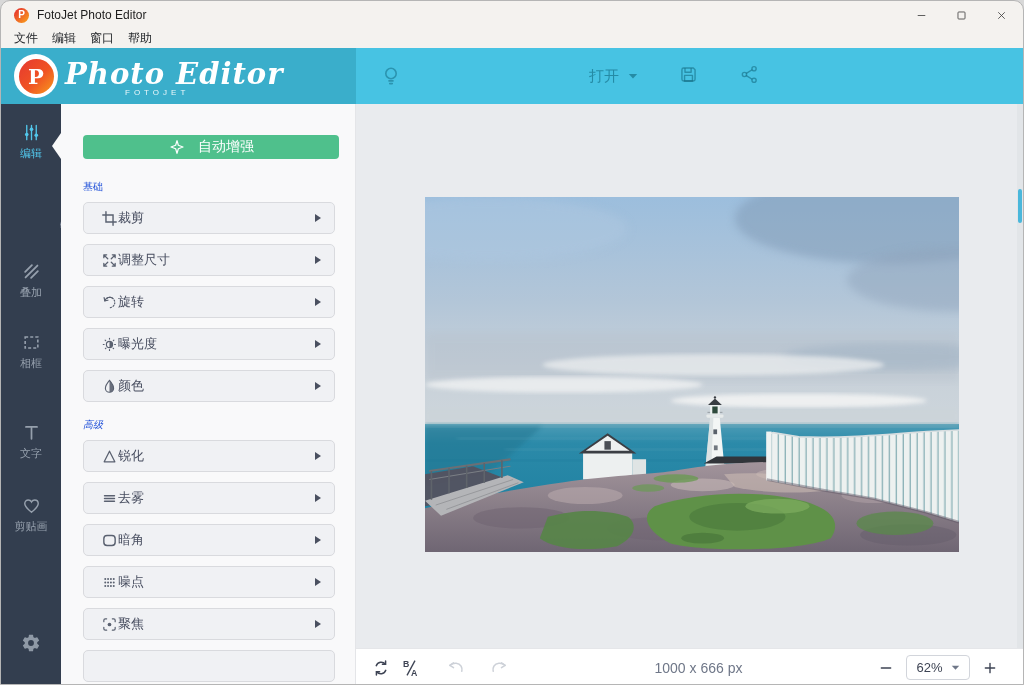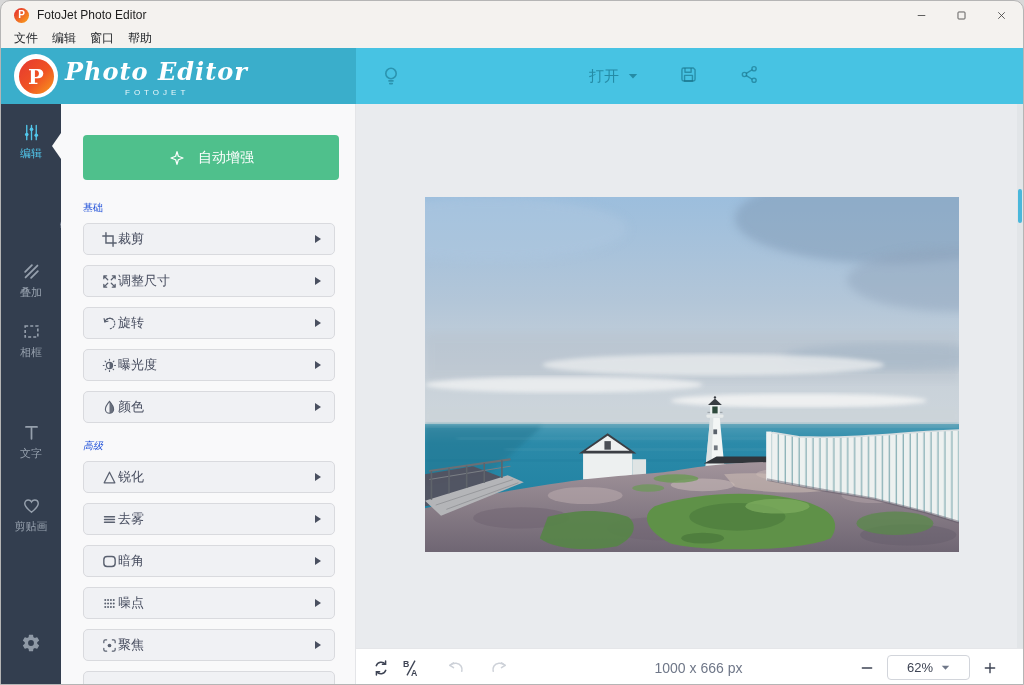--- a/index.html
+++ b/index.html
@@ -19,21 +19,21 @@
   .menubar{position:absolute;left:0;top:28px;width:100%;height:19px;display:flex;align-items:center;padding-left:6px;}
   .menu-item{font-size:12px;color:#24272b;padding:0 7px;cursor:default;}
   
   .header{position:absolute;left:0;top:47px;width:100%;height:56px;background:var(--header-teal,#47c3e3);}
   .header-left{position:absolute;left:0;top:0;width:355px;height:56px;background:var(--header-teal-dark,#3aaecb);}
   .logo-circle{position:absolute;left:13px;top:6px;width:44px;height:44px;background:#fff;border-radius:50%;
                display:flex;align-items:center;justify-content:center;}
   .logo-grad{width:35px;height:35px;border-radius:50%;background:linear-gradient(135deg,#e8402d 15%,#f05323 55%,#f7931e 95%);
              display:flex;align-items:center;justify-content:center;}
   .logo-grad span{color:#fff;font-weight:bold;font-size:21px;font-family:"DejaVu Serif",serif;line-height:1;}
-  .logo-script{position:absolute;left:64px;top:9px;color:#fff;font-size:24px;font-weight:bold;font-style:italic;
+  .logo-script{position:absolute;left:64px;top:9px;color:#fff;font-size:29px;font-weight:bold;font-style:italic;
                font-family:"DejaVu Serif",serif;letter-spacing:1px;white-space:nowrap;text-align:center;}
   .logo-sub{position:absolute;left:124px;top:40px;color:rgba(255,255,255,.9);font-size:8px;letter-spacing:4px;}
   .bulb{position:absolute;left:378px;top:15px;color:rgba(9,92,114,.45);}
   .bulb svg{width:24px;height:26px;}
   .header-actions{position:absolute;left:347px;top:0;width:669px;height:56px;display:flex;align-items:center;
                   justify-content:center;gap:40px;color:rgba(9,92,114,.5);transform:translateX(-8px);}
   .open-btn{display:flex;align-items:center;gap:9px;font-size:15px;color:rgba(9,92,114,.55);}
   .open-btn svg{width:10px;height:7px;}
   .hd-ico svg{width:21px;height:21px;}
   
@@ -44,21 +44,21 @@
   .side-item .icon svg{width:19px;height:19px;display:block;}
   .side-item .lbl{font-size:11px;margin-top:4px;white-space:nowrap;}
   .side-item.active{color:var(--accent-blue,#52c6ea);}
   .notch{position:absolute;right:0;width:0;height:0;border-top:13px solid transparent;border-bottom:13px solid transparent;
          border-right:9px solid #f9f9fa;}
   .gear{position:absolute;left:0;top:529px;width:60px;display:flex;justify-content:center;color:#8f99a6;}
   .gear svg{width:20px;height:20px;}
   
   .panel{position:relative;width:295px;flex:none;background:#f9f9fa;border-right:1px solid #e4e5e8;
          padding:31px 22px 0 22px;box-sizing:border-box;overflow:hidden;}
-  .enhance-btn{width:256px;height:45px;background:var(--enhance-green,#4fc08c);border:none;border-radius:4px;
+  .enhance-btn{width:256px;height:24px;background:var(--enhance-green,#4fc08c);border:none;border-radius:4px;
                color:#fff;font-size:14px;display:flex;align-items:center;justify-content:center;gap:12px;cursor:pointer;}
   .enhance-btn svg{width:18px;height:18px;}
   .sec-title{font-size:10px;color:#1d4ed8;margin:20px 0 8px 0;line-height:15px;}
   .sec-title.second{margin-top:15px;font-style:italic;}
   .tool-btn{width:252px;height:32px;box-sizing:border-box;background:#f0f1f4;border:1px solid #d9dade;border-radius:5px;
             display:flex;align-items:center;margin-bottom:10px;cursor:pointer;position:relative;}
   .tool-btn .icon{color:#5a6170;margin-left:17px;display:flex;}
   .tool-btn .icon svg{width:17px;height:17px;}
   .tool-btn .t-lbl{font-size:13px;color:#474d5f;margin-left:0;}
   .tool-btn .arrow{position:absolute;right:13px;width:0;height:0;border-top:4.5px solid transparent;
@@ -77,21 +77,21 @@
   .sb-ico svg{width:20px;height:20px;}
   .sb-ico.disabled{color:#cdd1d8;}
   .sb-compare{margin-left:15px;}
   .sb-ba{margin-left:10px;}
   .sb-undo{margin-left:25px;}
   .sb-redo{margin-left:23px;}
   .dim-text{position:absolute;left:calc(50% + 9px);transform:translateX(-50%);font-size:14px;color:#6f7788;}
   .zoom-ctrls{position:absolute;right:26px;display:flex;align-items:center;gap:13px;}
   .zoom-btn{color:#3e4454;display:flex;}
   .zoom-btn svg{width:14px;height:14px;}
-  .zoom-select{width:83px;height:25px;box-sizing:border-box;border:1px solid #d2d5db;border-radius:4px;background:#fff;
+  .zoom-select{width:64px;height:25px;box-sizing:border-box;border:1px solid #d2d5db;border-radius:4px;background:#fff;
                display:flex;align-items:center;justify-content:center;gap:8px;font-size:13px;color:#3e4454;cursor:pointer;}
   .zoom-select svg{width:9px;height:6px;color:#6f7788;}
 </style>
 </head>
 <body>
 
 <div class="window" style="--header-teal: #47c3e3; --header-teal-dark: #3aaecb; --sidebar-dark: #333e4f; --accent-blue: #52c6ea; --enhance-green: #4fc08c;">
 
   <div class="titlebar">
     <div class="app-ico">
@@ -192,21 +192,21 @@
           <span class="lbl">特效</span>
         </div>
         <div class="side-item" style="top: 158px;">
           <span class="icon">
             <svg viewBox="0 0 24 24" fill="none" stroke="currentColor" stroke-width="2.3" stroke-linecap="round">
               <path d="M4 12.5 12.5 4M4.5 19.5 19.5 4.5M11.5 20 20 11.5"></path>
             </svg>
           </span>
           <span class="lbl">叠加</span>
         </div>
-        <div class="side-item" style="top: 218px;">
+        <div class="side-item" style="top: 229px;">
           <span class="icon">
             <svg viewBox="0 0 24 24" fill="none" stroke="currentColor" stroke-width="2">
               <rect x="4" y="5" width="16" height="14" stroke-dasharray="3.8 2.6"></rect>
             </svg>
           </span>
           <span class="lbl">相框</span>
         </div>
         <div class="side-item" style="top: 319px;">
           <span class="icon">
             <svg viewBox="0 0 24 24" fill="none" stroke="currentColor" stroke-width="2.2" stroke-linecap="round">

